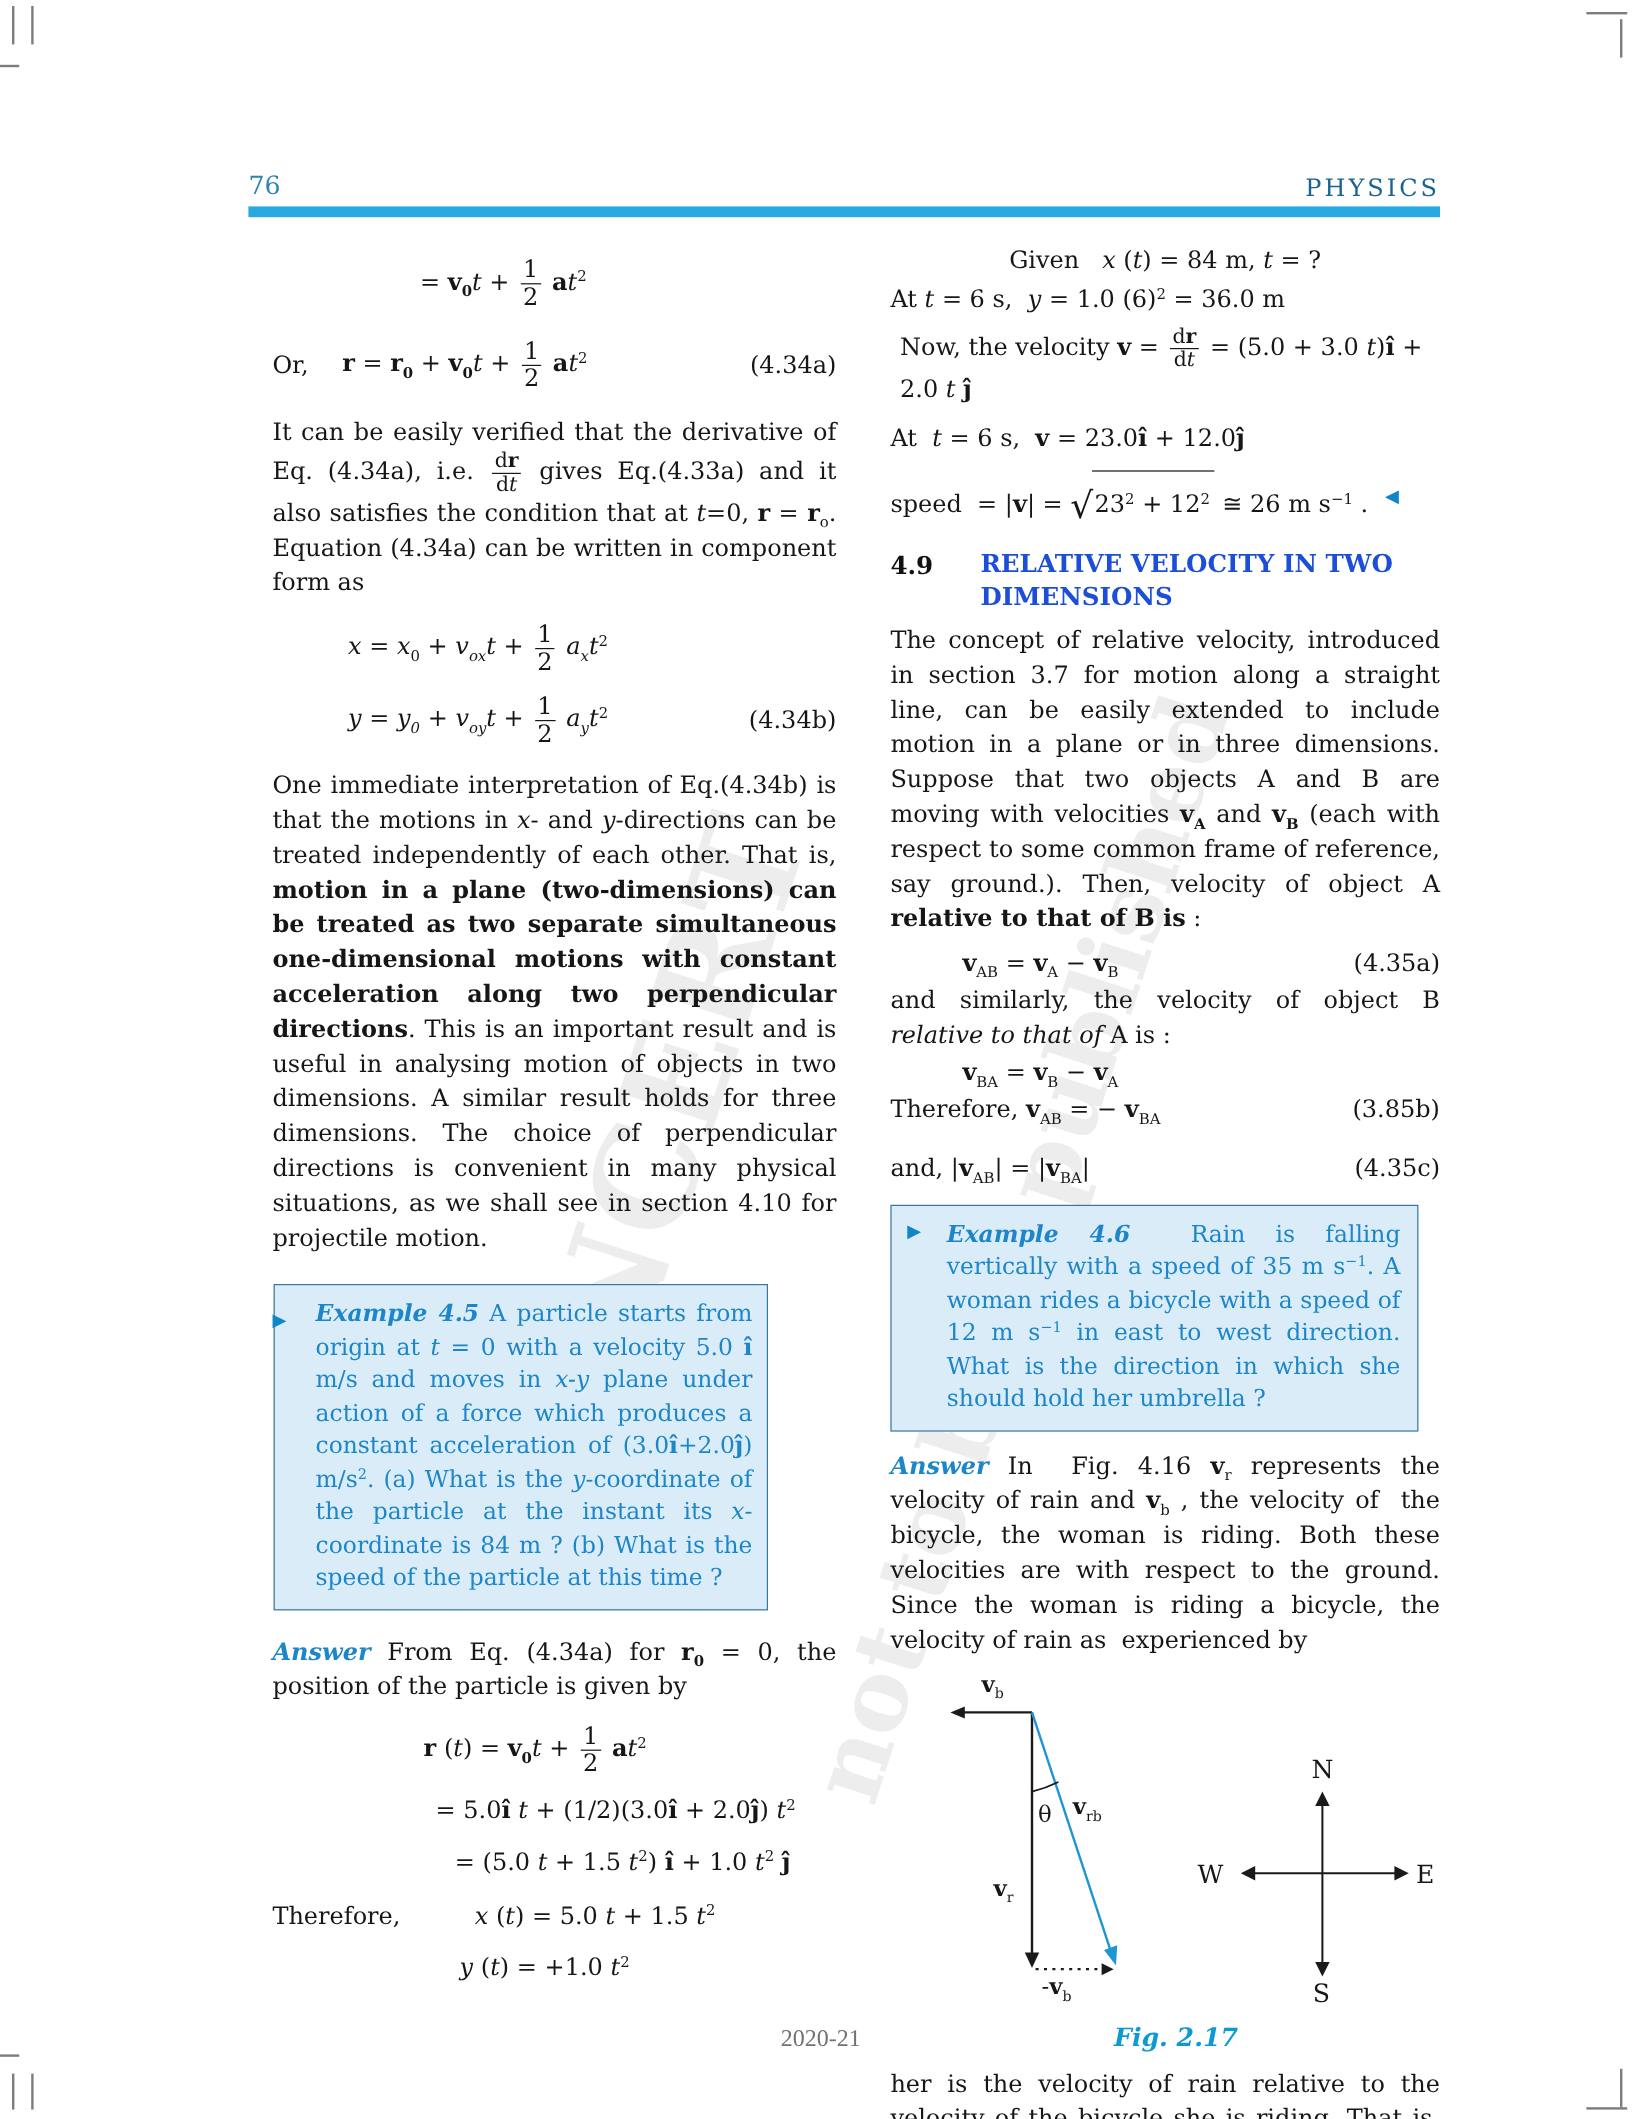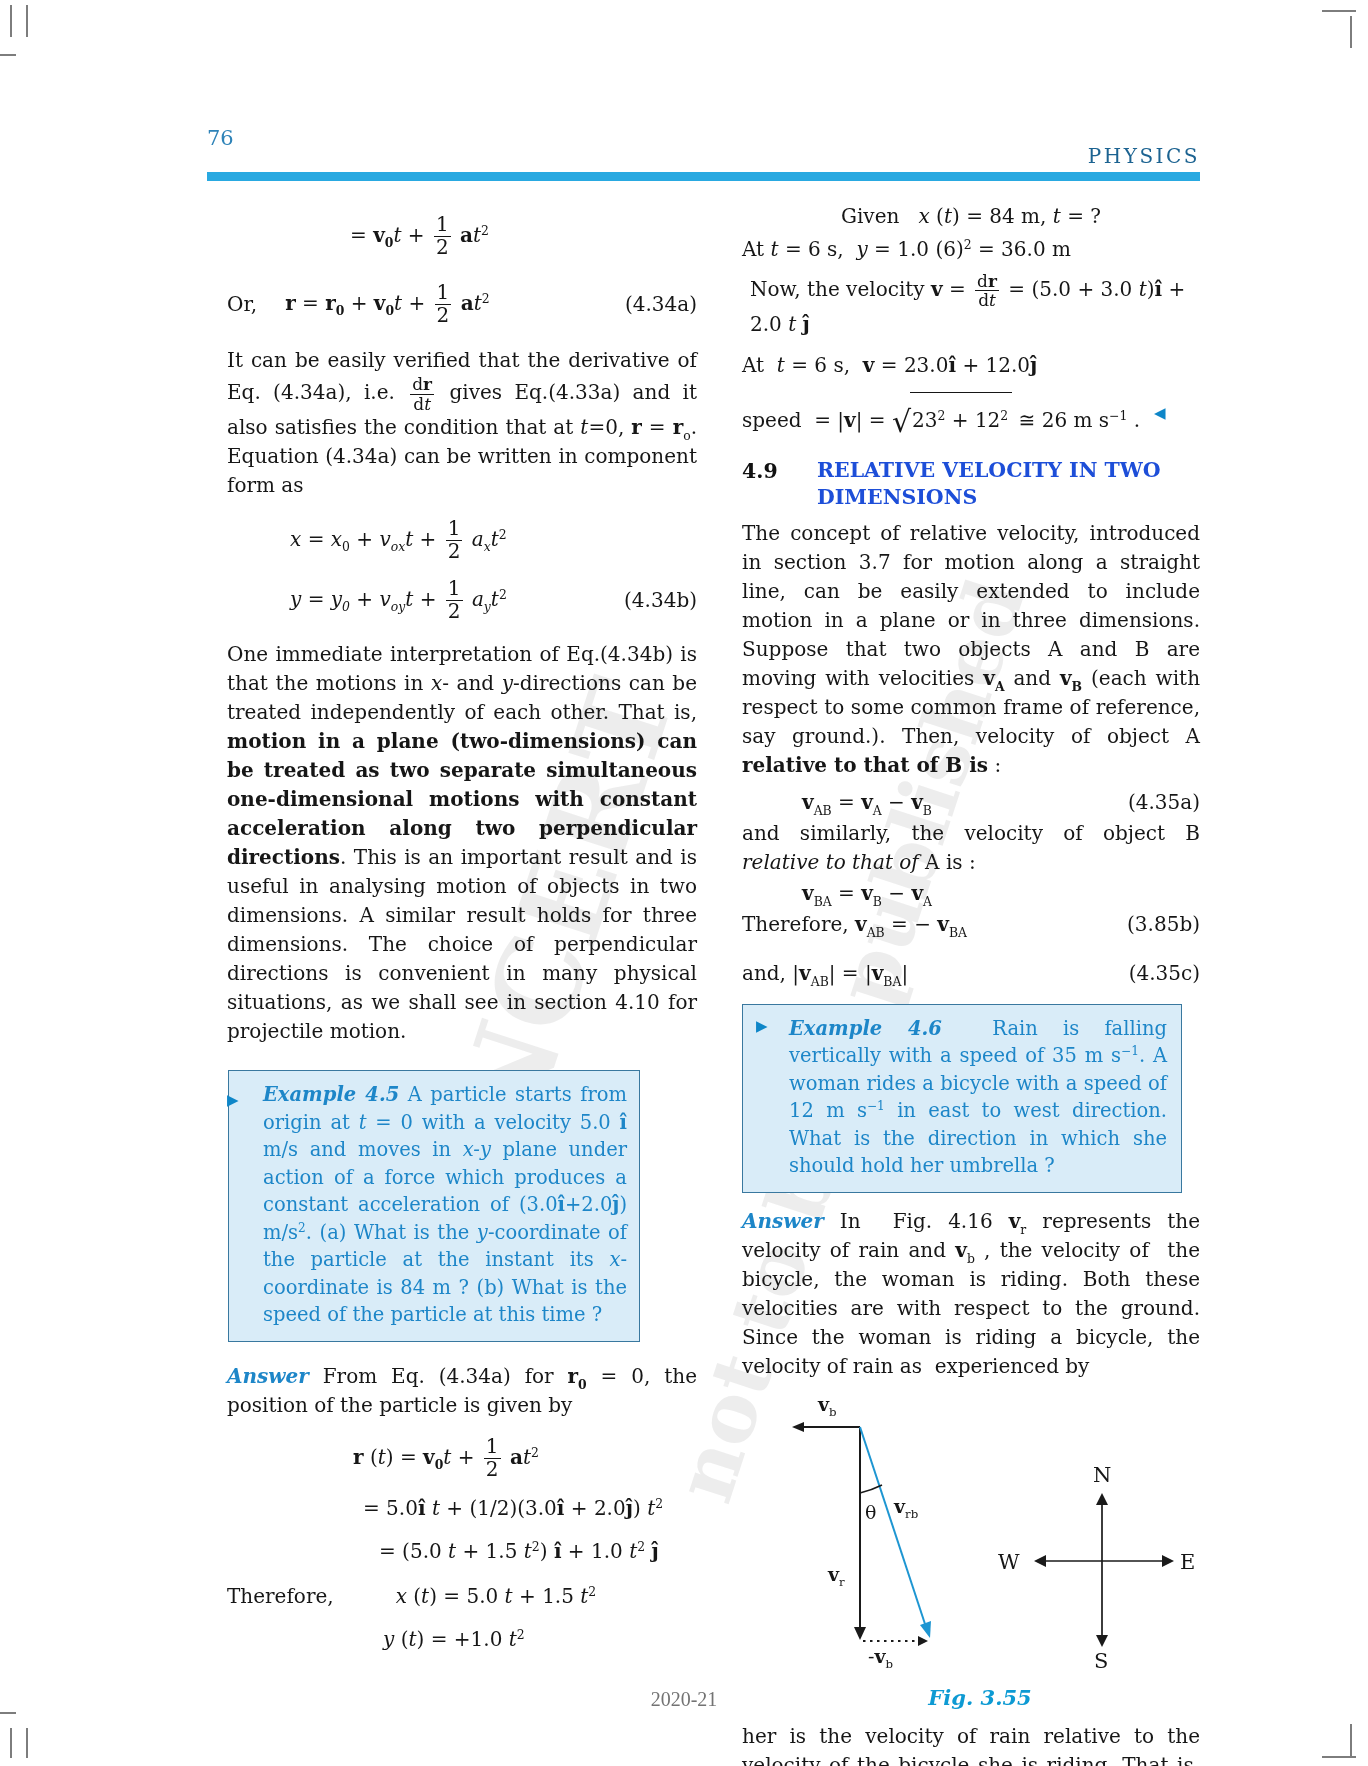--- a/index.html
+++ b/index.html
@@ -1,19 +1,19 @@
 <!DOCTYPE html>
 <html><head>
 <meta charset="utf-8">
 <style>
   html,body{margin:0;padding:0;background:#ffffff;}
   .page{position:relative;width:1368px;height:1766px;background:#fff;overflow:hidden;
         font-family:"DejaVu Serif","Liberation Serif",serif;color:#161616;}
   
-  .pgnum{position:absolute;left:207px;top:126px;font-size:21px;color:#2e83b8;}
+  .pgnum{position:absolute;left:207px;top:143px;font-size:21px;color:#2e83b8;}
   .ptitle{position:absolute;left:207px;top:144px;width:993px;text-align:right;
           font-size:20px;letter-spacing:2.5px;color:#1c6391;}
   .bar{position:absolute;left:207px;top:172px;width:993px;height:9px;background:#29a9e1;}
   
   .col{position:absolute;font-size:20px;line-height:29px;text-align:justify;}
   .col-left{left:227px;top:192px;width:470px;}
   .col-right{left:742px;top:192px;width:458px;}
   .eqrow{display:flex;align-items:center;text-align:left;}
   .eqnum{margin-left:auto;}
   i{font-style:italic;}
@@ -202,19 +202,19 @@
       <span class="flab" style="left:48px;top:6px;"><b>v</b><sub>b</sub></span>
       <span class="flab" style="left:58px;top:176px;"><b>v</b><sub>r</sub></span>
       <span class="flab" style="left:124px;top:108px;"><b>v</b><sub>rb</sub></span>
       <span class="flab" style="left:95px;top:114px;">θ</span>
       <span class="flab" style="left:98px;top:258px;">-<b>v</b><sub>b</sub></span>
       <span class="flab" style="left:323px;top:76px;font-size:21px;">N</span>
       <span class="flab" style="left:324px;top:262px;font-size:21px;">S</span>
       <span class="flab" style="left:228px;top:163px;font-size:21px;">W</span>
       <span class="flab" style="left:410px;top:163px;font-size:21px;">E</span>
     </div>
-    <div class="figcaption" style="width:440px;margin-left:18px;">Fig. 3.55</div>
+    <div class="figcaption" style="width:440px;margin-left:18px;">Fig. 2.17</div>
 
     <div style="margin-top:10px;">her is the velocity of rain relative to the velocity of the bicycle she is riding. That is&nbsp;  =  − </div>
   </div>
 
   <div class="footer">2020-21</div>
 </div>
 
 </body></html>

